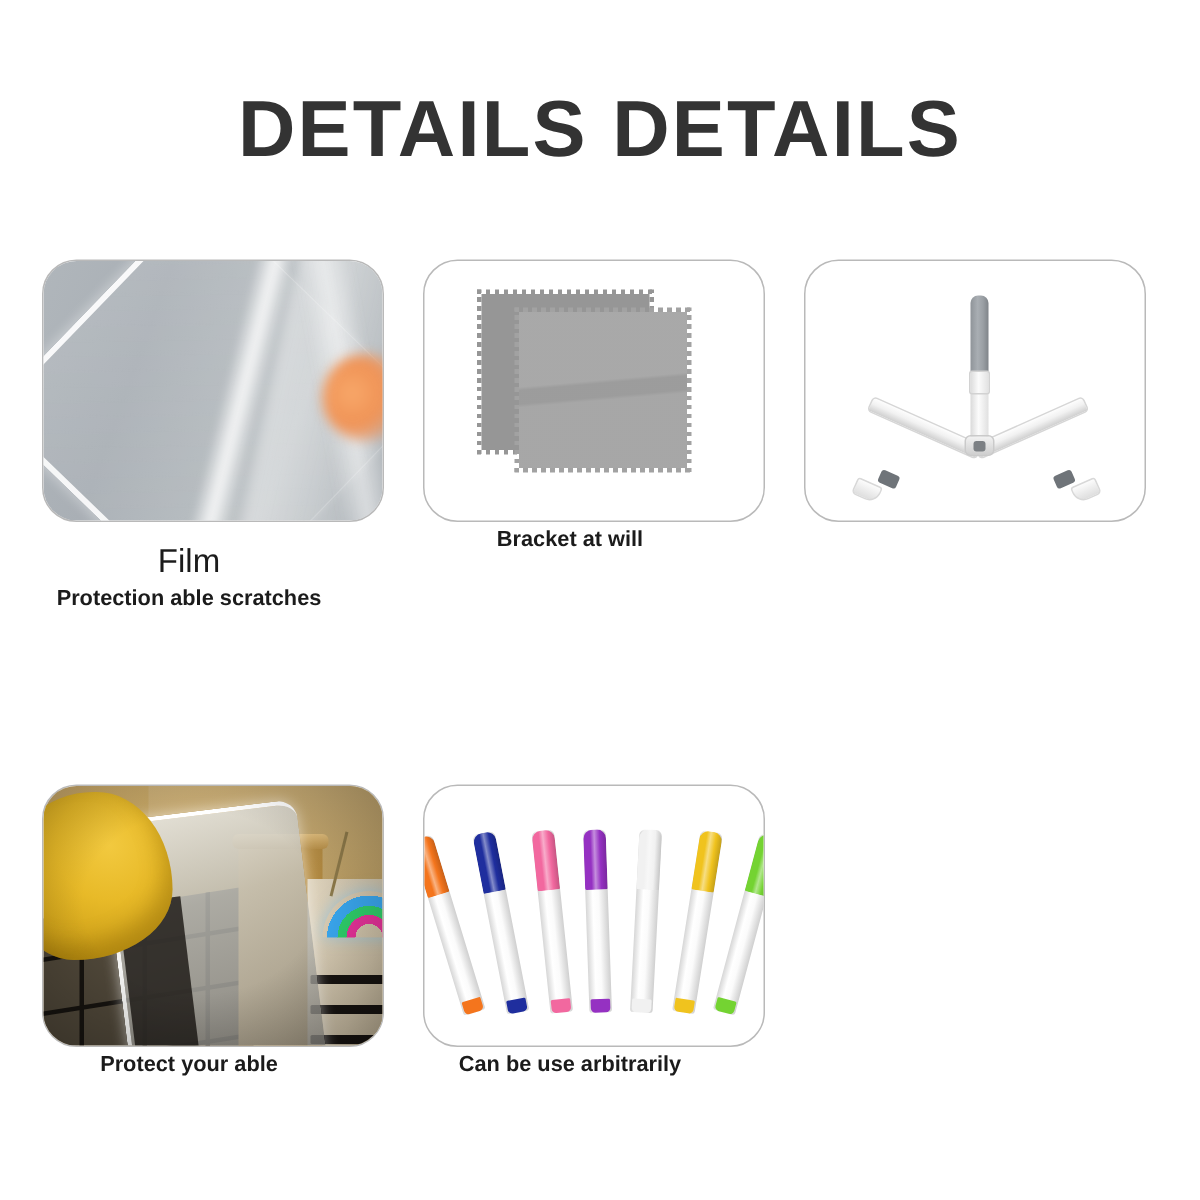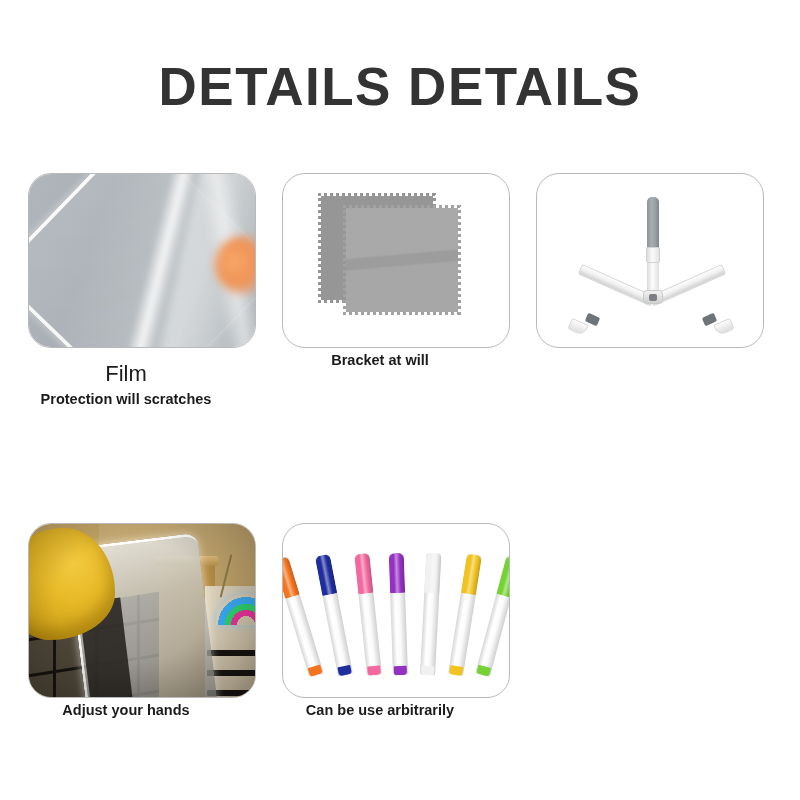--- a/index.html
+++ b/index.html
@@ -478,21 +478,21 @@
     <div class="cell">
       <div class="card">
         <div class="film-bg"></div>
         <div class="film-sheet"></div>
         <div class="film-streak-b"></div>
         <div class="film-streak-a"></div>
         <div class="film-streak-c"></div>
         <div class="film-finger"></div>
       </div>
       <div class="caption-title">Film</div>
-      <div class="caption-sub">Protection will scratches</div>
+      <div class="caption-sub">Protection able scratches</div>
     </div>
 
     <div class="cell">
       <div class="card">
         <div class="cloth cloth-back"></div>
         <div class="cloth cloth-front"></div>
       </div>
       <div class="caption-sub">Bracket at will</div>
     </div>
 
@@ -533,21 +533,21 @@
           <div class="rc-slat" style="top:126px;"></div>
           <div class="rc-slat" style="top:146px;"></div>
           <div class="rc-slat" style="top:166px;"></div>
           <div class="rc-board">
             <div class="rc-board-dark"></div>
           </div>
           <div class="rc-chair"></div>
           <div class="rc-vig"></div>
         </div>
       </div>
-      <div class="caption-sub">Adjust your hands</div>
+      <div class="caption-sub">Protect your able</div>
     </div>
 
     <div class="cell">
       <div class="card">
         <div id="pen-set" style="position:absolute;inset:0;">
             <div class="pen" style="left: 26px; transform: rotate(-17deg);">
               <div class="pen-barrel"></div>
               <div class="pen-cap" style="background: linear-gradient(90deg, rgb(244, 117, 29) 0%, rgb(244, 117, 29) 30%, rgba(255, 255, 255, 0.45) 48%, rgb(244, 117, 29) 72%, rgba(0, 0, 0, 0.18) 100%) rgb(244, 117, 29);"></div>
               <div class="pen-tipband" style="background: rgb(244, 117, 29);"></div>
             </div>

